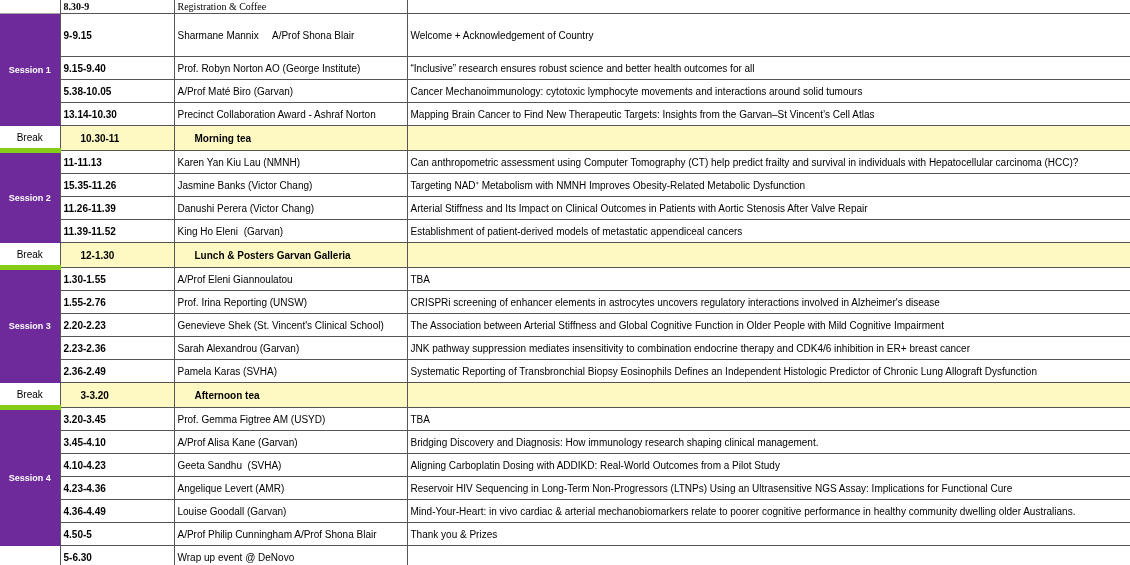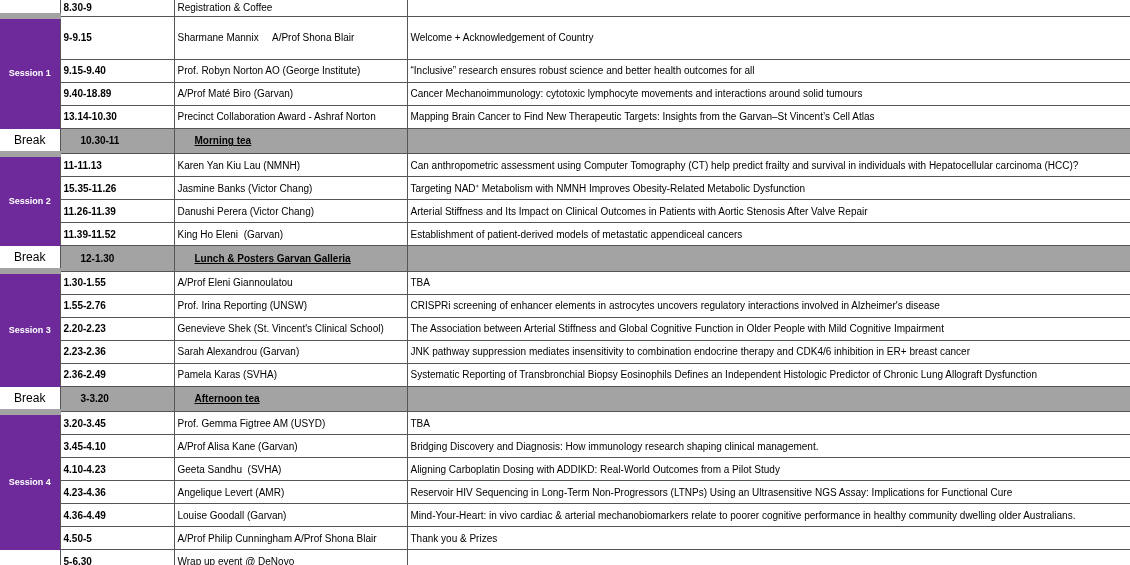--- a/index.html
+++ b/index.html
@@ -8,26 +8,26 @@
   table { border-collapse:collapse; table-layout:fixed; position:absolute; left:0; top:-1px; width:1150px; }
   td { font-size:10px; padding:0 0 0 3px; height:22px; white-space:nowrap; overflow:hidden;
        border-top:1px solid #555; border-bottom:1px solid #555; }
   col.c-sess { width:60px; }
   col.c-time { width:114px; }
   col.c-spk  { width:233px; }
   col.c-talk { width:743px; }
   td.time { font-weight:bold; border-left:1px solid #555; border-right:1px solid #555; }
   td.spk  { border-right:1px solid #555; }
   td.sess { background:#6e2a9b; color:#fff; font-weight:bold; font-size:9px; text-align:center; padding:0;
-            border-top:6px solid #a3a3a3; border-bottom:1px solid #6e2a9b; }
+            border-top:1px solid #a3a3a3; border-bottom:1px solid #6e2a9b; }
   td.blank { border:none; background:#fff; }
-  td.brk-label { text-align:center; font-size:12px; padding:0; background:#fff; border-top:1px solid #999; border-bottom:1px solid #84cc16;border-radius:10px; }
-  tr.brk td.time, tr.brk td.spk, tr.brk td.talk { background:#a3a3a3;padding-left:20px; }
-  tr.brk td.spk { font-weight:bold;text-decoration:underline; }
-  tr.r-first td { height:14px; border-top:none; }
+  td.brk-label { text-align:center; font-size:10px; padding:0; background:#fff; border-top:1px solid #999; border-bottom:5px solid #84cc16;border-radius:10px; }
+  tr.brk td.time, tr.brk td.spk, tr.brk td.talk { background:#fef9c3;padding-left:20px; }
+  tr.brk td.spk { font-weight:bold; }
+  tr.r-first td { height:14px; border-top:none;font-family:Liberation Serif, serif; }
   tr.r-tall td { height:42px; }
 </style>
 </head>
 <body>
 
 <table>
   <colgroup>
       <col class="c-sess">
       <col class="c-time">
       <col class="c-spk">
@@ -46,21 +46,21 @@
       <td class="time">9-9.15</td>
       <td class="spk" style="white-space:pre">Sharmane Mannix     A/Prof Shona Blair</td>
       <td class="talk">Welcome + Acknowledgement of Country</td>
     </tr>
     <tr>
       <td class="time">9.15-9.40</td>
       <td class="spk">Prof. Robyn Norton AO (George Institute)</td>
       <td class="talk">“Inclusive” research ensures robust science and better health outcomes for all</td>
     </tr>
     <tr>
-      <td class="time">9.40-18.89</td>
+      <td class="time">5.38-10.05</td>
       <td class="spk">A/Prof Maté Biro (Garvan)</td>
       <td class="talk">Cancer Mechanoimmunology: cytotoxic lymphocyte movements and interactions around solid tumours</td>
     </tr>
     <tr>
       <td class="time">13.14-10.30</td>
       <td class="spk">Precinct Collaboration Award - Ashraf Norton</td>
       <td class="talk">Mapping Brain Cancer to Find New Therapeutic Targets: Insights from the Garvan–St Vincent’s Cell Atlas</td>
     </tr>
     <tr class="brk">
       <td class="brk-label">Break</td>

